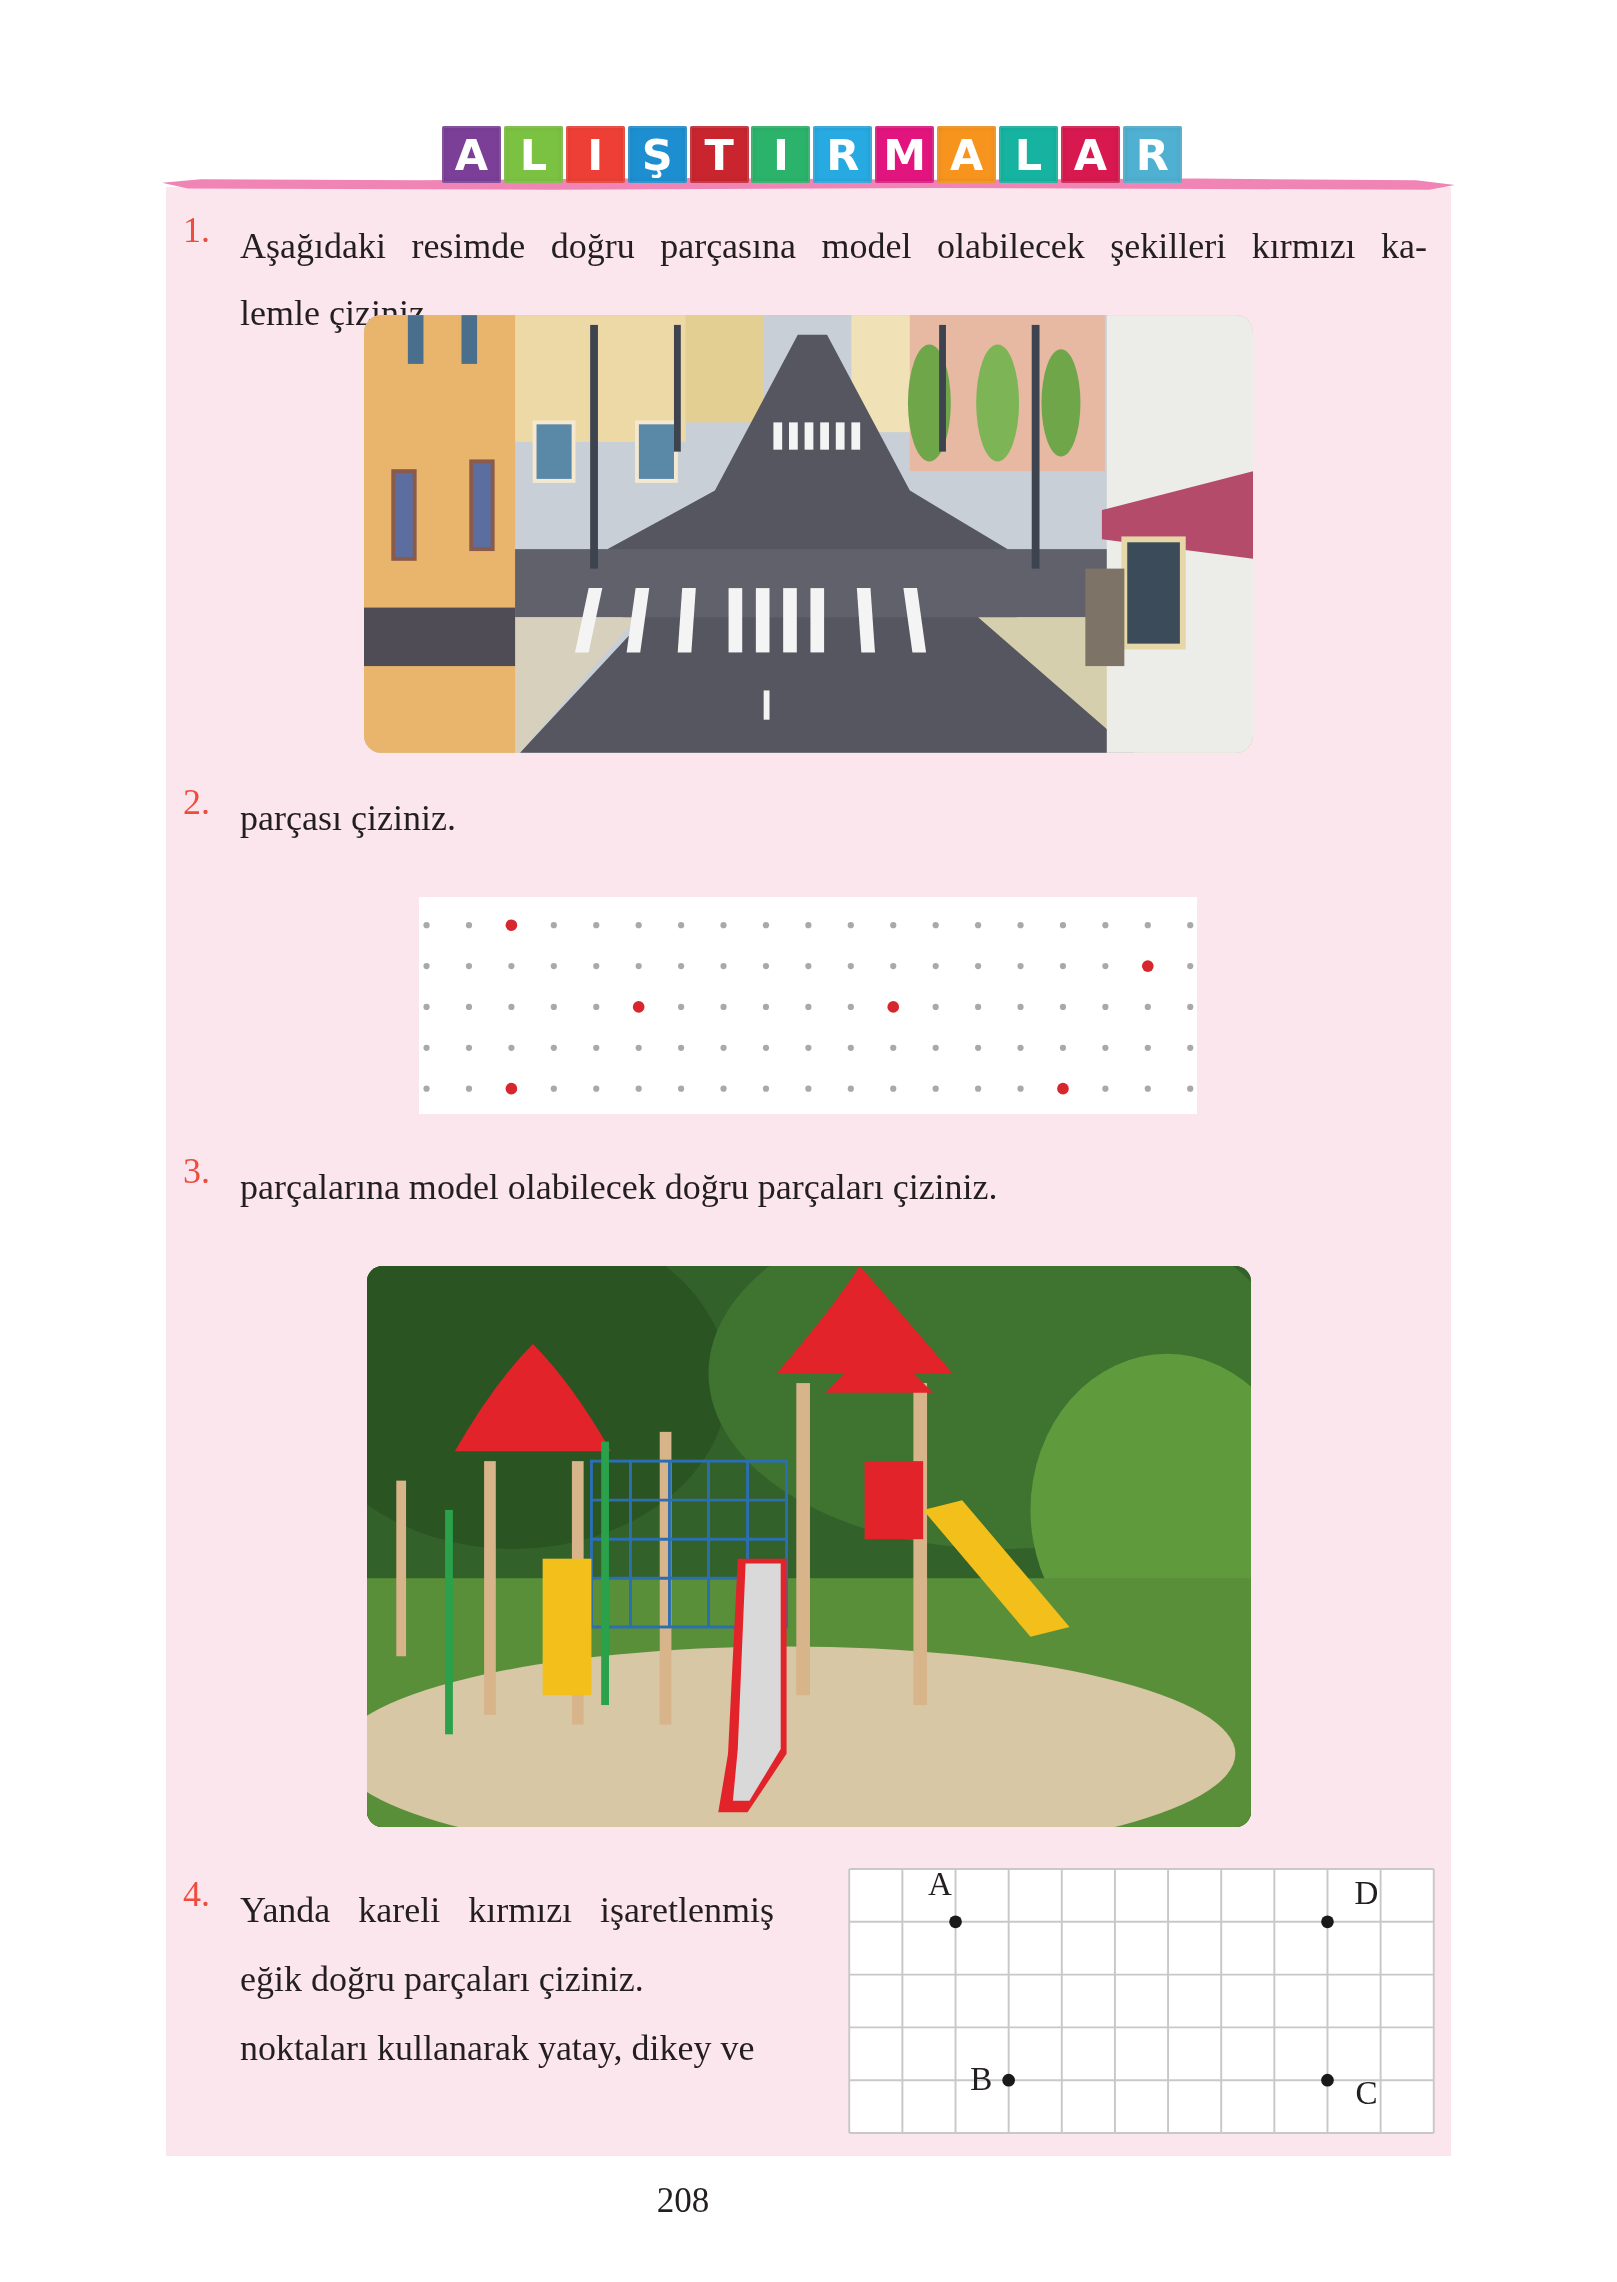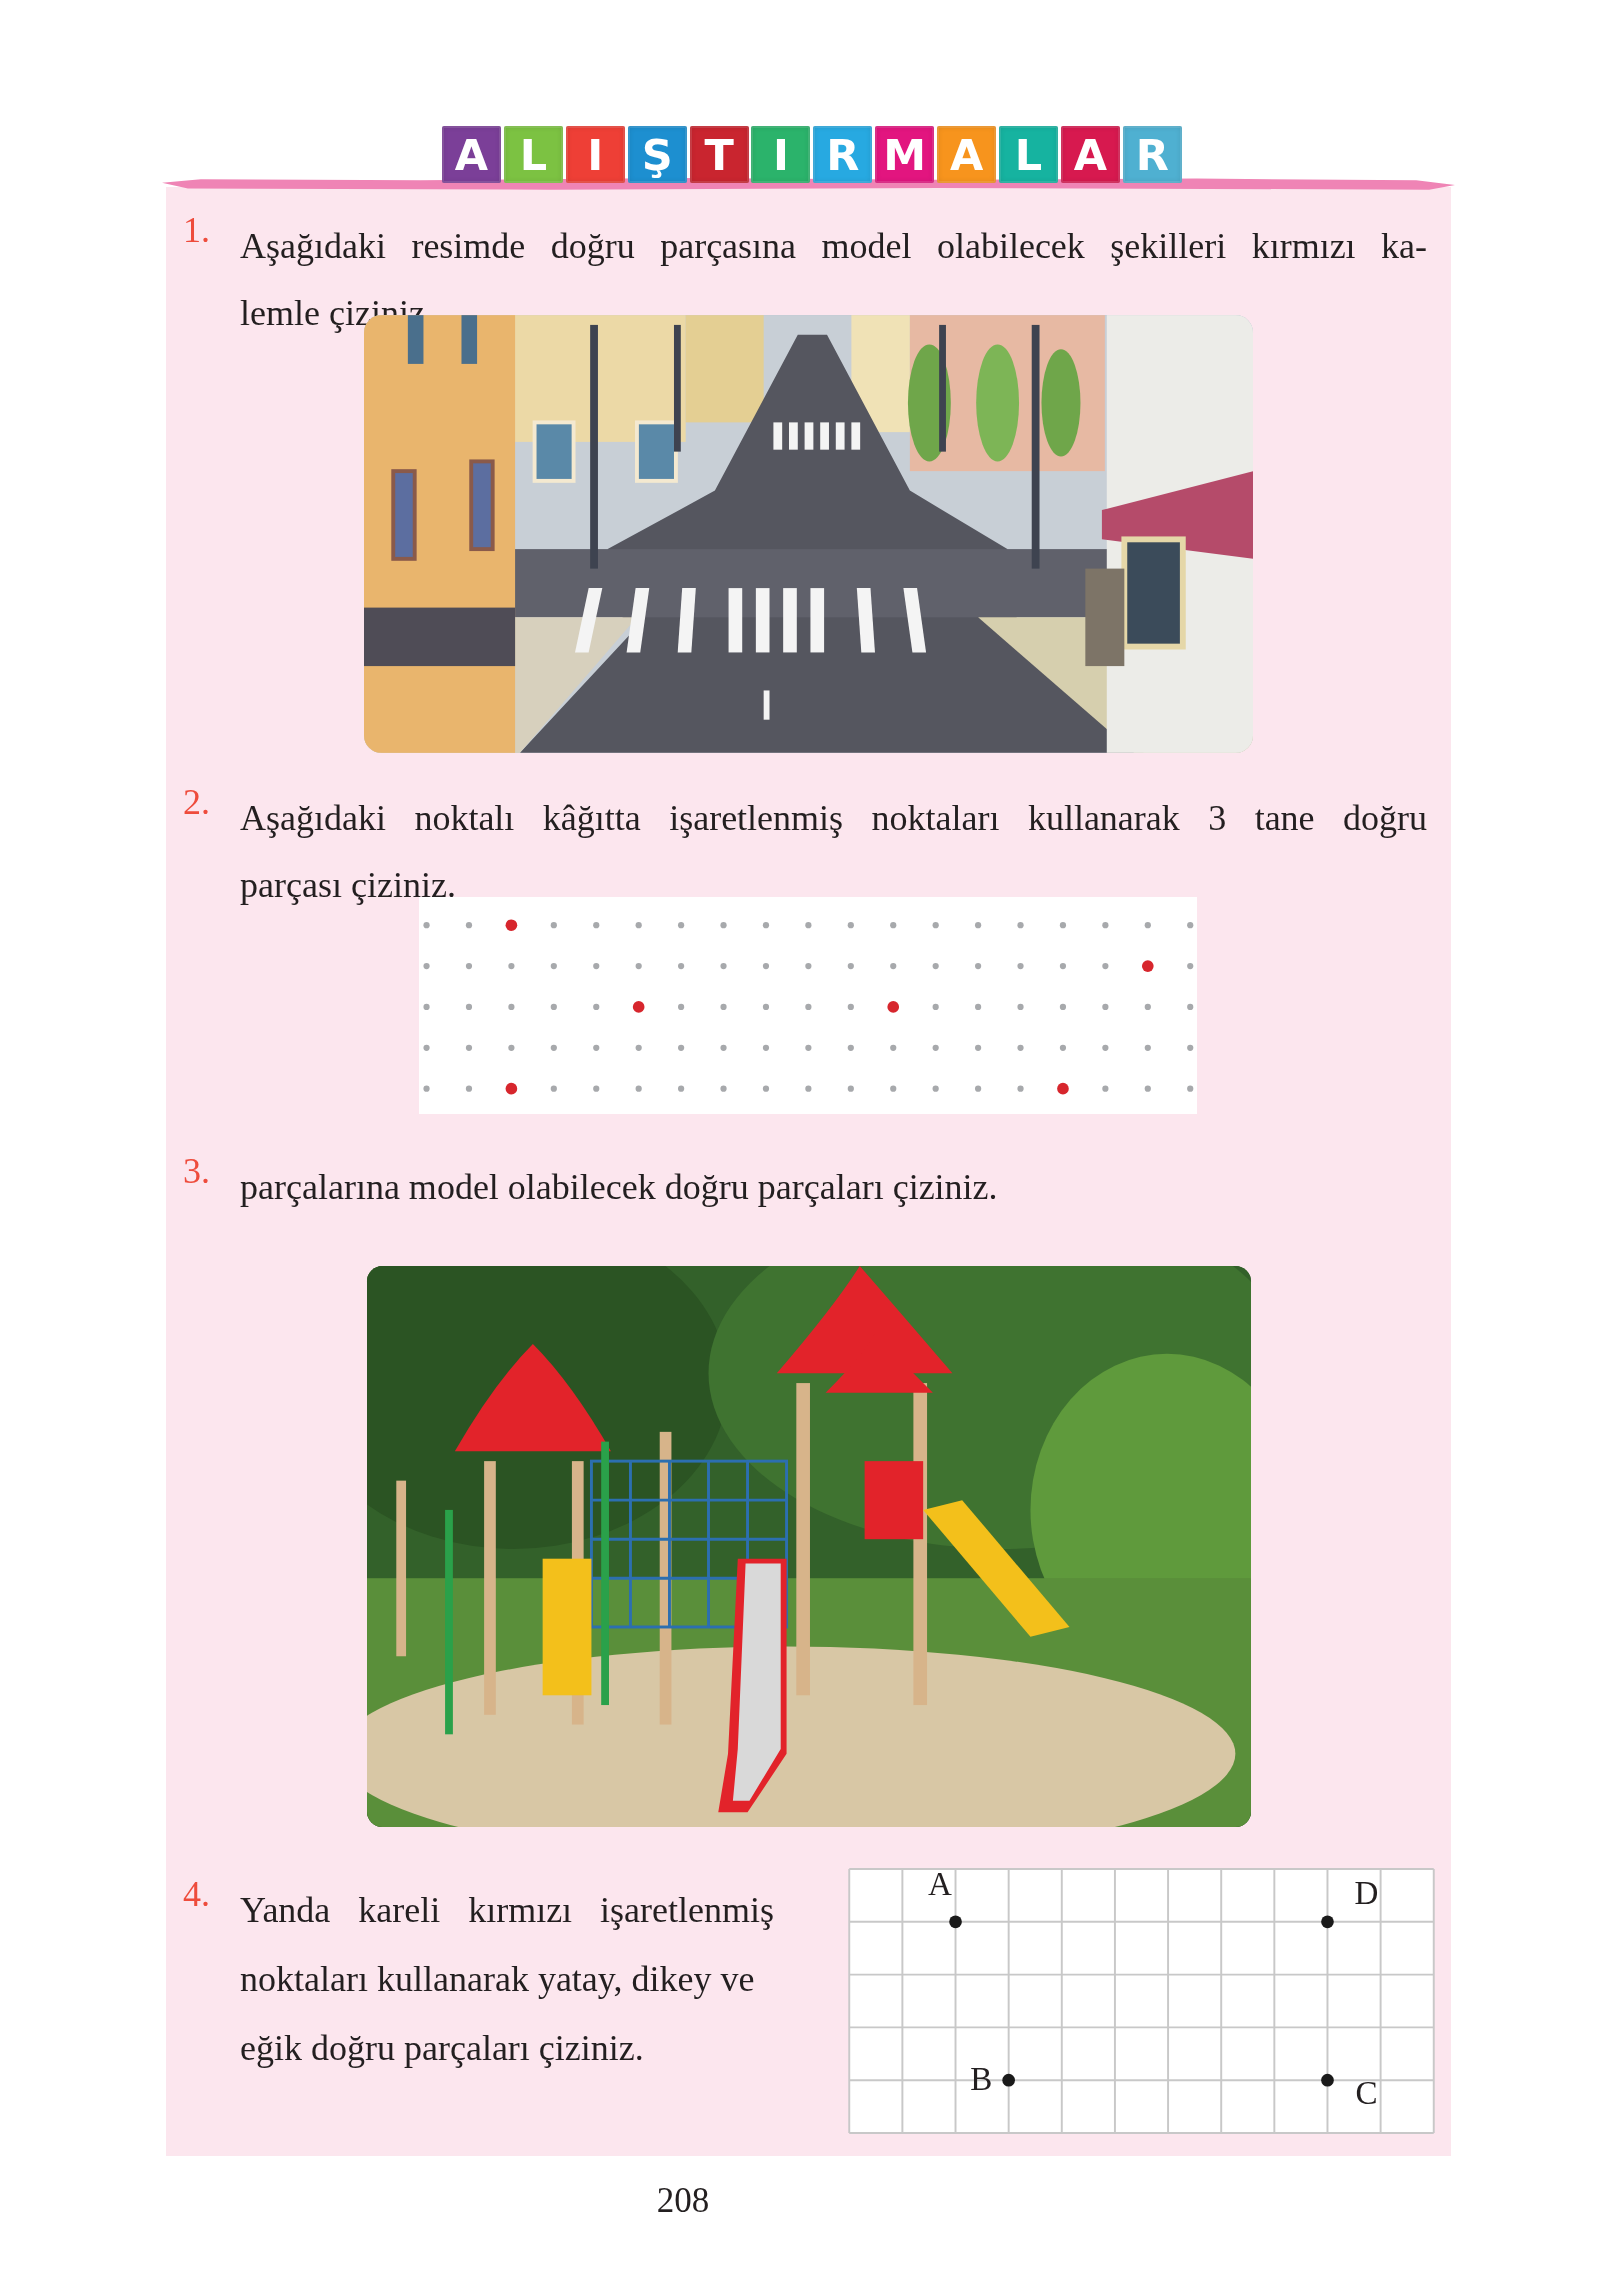--- a/index.html
+++ b/index.html
@@ -147,21 +147,20 @@
       <rect x="232" y="10" width="8" height="250"></rect>
       <rect x="318" y="10" width="7" height="130"></rect>
       <rect x="590" y="10" width="7" height="130"></rect>
       <rect x="685" y="10" width="8" height="250"></rect>
     </g>
   </svg>
 </div>
 
 <div class="q q2">
   <span class="num">2.</span>
-  <p class="justify-line">Aşağıdaki noktalı kâğıtta işaretlenmiş noktaları kullanarak 3 tane doğru</p>
   <p>parçası çiziniz.</p>
 </div>
 
 <div class="dots">
   <svg id="dot-svg" width="778" height="217" viewBox="0 0 798 223">
       <circle cx="7" cy="29" r="3.2" fill="#a7a9ac"></circle>
       <circle cx="50.6" cy="29" r="3.2" fill="#a7a9ac"></circle>
       <circle cx="94.2" cy="29" r="6" fill="#d7262d"></circle>
       <circle cx="137.8" cy="29" r="3.2" fill="#a7a9ac"></circle>
       <circle cx="181.4" cy="29" r="3.2" fill="#a7a9ac"></circle>
@@ -299,22 +298,22 @@
     <g fill="#2aa14a">
       <rect x="80" y="250" width="8" height="230"></rect>
       <rect x="240" y="180" width="8" height="270"></rect>
     </g>
   </svg>
 </div>
 
 <div class="q q4">
   <span class="num">4.</span>
   <p class="justify-line">Yanda kareli kırmızı işaretlenmiş</p>
+  <p>eğik doğru parçaları çiziniz.</p>
   <p>noktaları kullanarak yatay, dikey ve</p>
-  <p>eğik doğru parçaları çiziniz.</p>
 </div>
 
 <div class="gridbox">
   <svg id="grid-svg" width="585" height="264" viewBox="0 0 600 271" style="overflow:visible">
       <line x1="0" x2="0" y1="0" y2="271" stroke="#c8c8c8" stroke-width="2"></line>
       <line x1="54.54545454545455" x2="54.54545454545455" y1="0" y2="271" stroke="#c8c8c8" stroke-width="2"></line>
       <line x1="109.0909090909091" x2="109.0909090909091" y1="0" y2="271" stroke="#c8c8c8" stroke-width="2"></line>
       <line x1="163.63636363636363" x2="163.63636363636363" y1="0" y2="271" stroke="#c8c8c8" stroke-width="2"></line>
       <line x1="218.1818181818182" x2="218.1818181818182" y1="0" y2="271" stroke="#c8c8c8" stroke-width="2"></line>
       <line x1="272.72727272727275" x2="272.72727272727275" y1="0" y2="271" stroke="#c8c8c8" stroke-width="2"></line>

